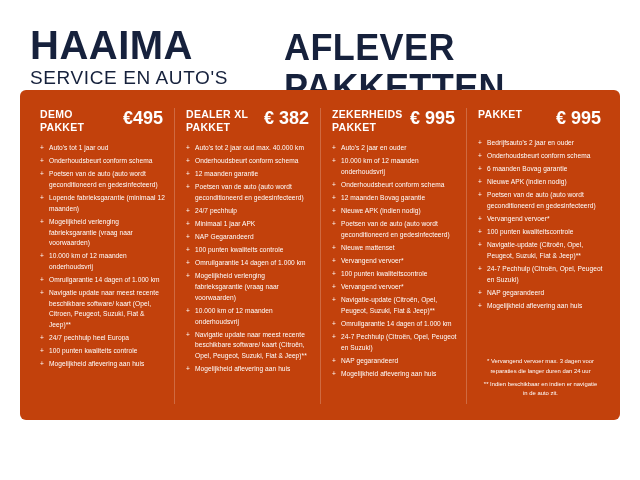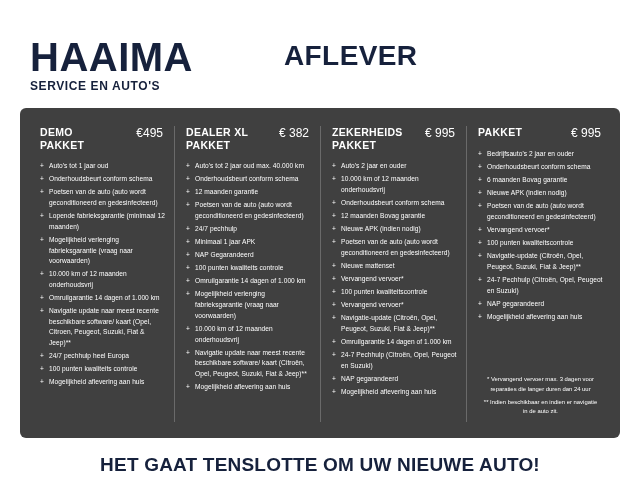--- a/index.html
+++ b/index.html
@@ -7,21 +7,21 @@
     margin: 0; padding: 0;
     width: 640px; height: 480px;
     background: #ffffff;
     font-family: "Liberation Sans", sans-serif;
     overflow: hidden;
   }
   .page {
     position: relative;
     width: 640px; height: 480px;
     background: #ffffff;
-    padding: 16px 20px;
+    padding: 4px 20px;
   }
 
   
   .header {
     display: flex;
     align-items: flex-start;
     padding-top: 22px;
     height: 86px;
   }
   .brand {
@@ -30,44 +30,43 @@
   }
   .brand-name {
     font-size: 40px;
     font-weight: bold;
     letter-spacing: 0.5px;
     color: #16213c;
     line-height: 0.95;
     font-family: "Liberation Sans", sans-serif;
   }
   .brand-sub {
-    font-size: 12px;
+    font-size: 19px;
     color: #16213c;
     letter-spacing: 0.6px;
     margin-top: 3px;
-    font-weight: bold;
+    font-weight: normal;
   }
   .headline {
     padding-left: 6px;
     padding-top: 2px;
   }
   .headline-l1, .headline-l2 {
-    font-size: 28px;
+    font-size: 36px;
     font-weight: bold;
     color: #16213c;
     letter-spacing: 0.4px;
     line-height: 1.12;
   }
 
   
   .panel {
     position: relative;
-    background: #404040;
+    background: #c2410c;
     border-radius: 6px;
-    margin-top: 6px;
     height: 330px;
     display: flex;
     padding: 12px 8px 10px 8px;
     color: #ffffff;
   }
   .col {
     flex: 1 1 0;
     padding: 6px 9px 0 12px;
     position: relative;
   }
@@ -86,22 +85,22 @@
     padding-right: 2px;
   }
   .col-title {
     font-size: 10.5px;
     font-weight: bold;
     line-height: 1.25;
     letter-spacing: 0.3px;
     text-transform: uppercase;
   }
   .col-price {
-    font-size: 12px;
-    font-weight: normal;
+    font-size: 18px;
+    font-weight: bold;
     white-space: nowrap;
     padding-top: 0px;
   }
   ul.feat {
     list-style: none;
     margin: 0; padding: 0;
   }
   ul.feat li {
     position: relative;
     padding-left: 9px;
@@ -148,20 +147,21 @@
 
 <div class="page">
 
   <div class="header">
     <div class="brand">
       <div class="brand-name">HAAIMA</div>
       <div class="brand-sub">SERVICE EN AUTO'S</div>
     </div>
     <div class="headline">
       <div class="headline-l1">AFLEVER</div>
+      <div class="headline-l2">PAKKETTEN</div>
     </div>
   </div>
 
   <div class="panel">
 
     <div class="col">
       <div class="col-head">
         <div class="col-title">
           <div>DEMO</div>
           <div>PAKKET</div>
@@ -256,15 +256,14 @@
         <li>Mogelijkheid aflevering aan huis</li>
       </ul>
       <div class="footnotes">
         <div class="fn">* Vervangend vervoer max. 3 dagen voor reparaties die langer duren dan 24 uur</div>
         <div class="fn">** Indien beschikbaar en indien er navigatie in de auto zit.</div>
       </div>
     </div>
 
   </div>
 
-  <div class="footer">HET GAAT TENSLOTTE OM UW NIEUWE AUTO!</div>
 
 </div>
 
 </body></html>

